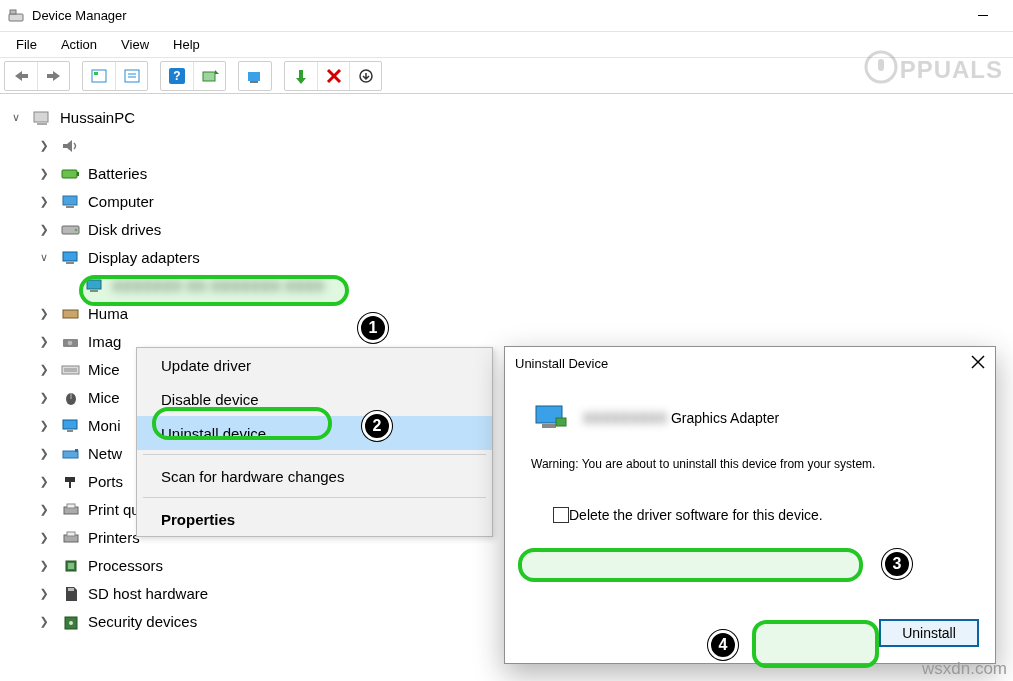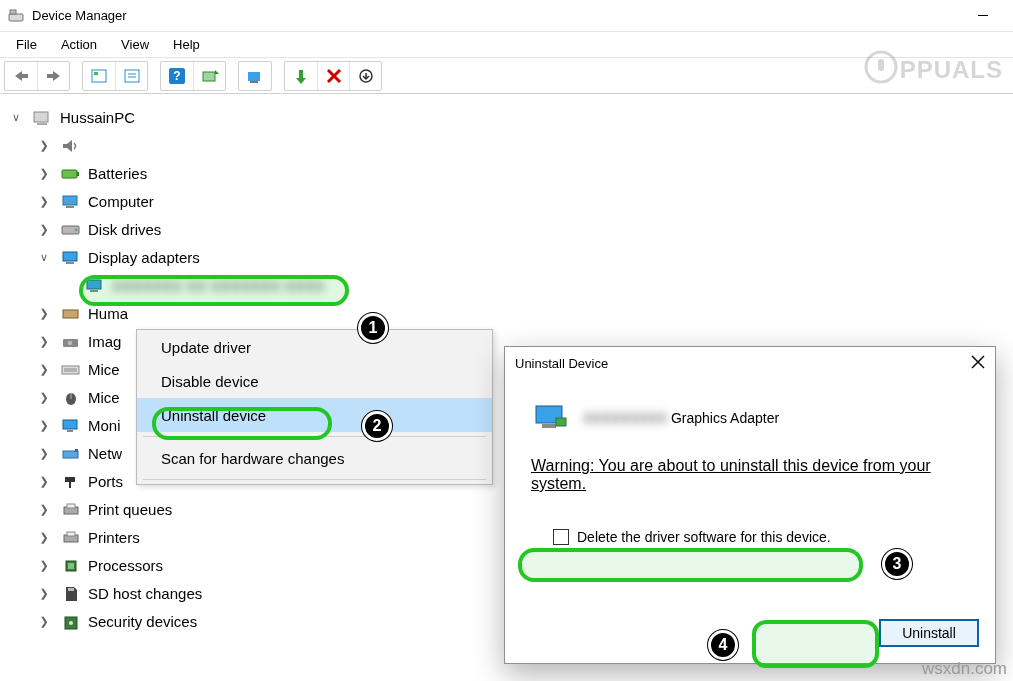--- a/index.html
+++ b/index.html
@@ -28,36 +28,36 @@
   
   .tree { padding: 10px 4px; font-size: 15px; line-height: 1.2; position: relative; min-height: 520px; }
   .node { display:flex; align-items:center; height: 28px; gap:6px; white-space:nowrap; }
   .twisty { width: 20px; text-align:center; color:#606060; font-size:11px; cursor:default; }
   .node .icon { width:22px; height:18px; display:inline-flex; align-items:center; justify-content:center; }
   .blur { color: transparent; text-shadow: 0 0 8px rgba(0,0,0,.8); }
 
   .hl-sel { position:absolute; left:79px; top:181px; width:270px; height:31px; border:4px solid #23c723; border-radius:16px; background:rgba(35,199,35,.14); }
 
   
-  .ctxmenu { position:absolute; left:136px; top:329px; width:357px; background:#f2f2f2; border:1px solid #bcbcbc; box-shadow:2px 2px 6px rgba(0,0,0,.15); font-size:15px; z-index:5; }
+  .ctxmenu { position:absolute; left:136px; top:347px; width:357px; background:#f2f2f2; border:1px solid #bcbcbc; box-shadow:2px 2px 6px rgba(0,0,0,.15); font-size:15px; z-index:5; }
   .ctxmenu .mi { height:34px; display:flex; align-items:center; padding:0 24px; }
   .ctxmenu .mi.sel { background:#bfe0fb; }
   .ctxmenu .msep { height:1px; background:#d0d0d0; margin:4px 6px; }
   .hl-mi { position:absolute; left:152px; top:407px; width:180px; height:33px; border:4px solid #23c723; border-radius:16px; z-index:7; }
 
   
   .dlg { position:absolute; left:504px; top:346px; width:492px; height:318px; background:#fff; border:1px solid #8f8f8f; box-shadow:0 10px 28px rgba(0,0,0,.3); z-index:10; font-size:14px; }
   .dlg .dtitle { display:flex; align-items:center; height:32px; padding:0 10px; }
   .dlg .dtitle .t { font-size:13px; }
   .dlg .dtitle .spacer{flex:1;}
   .dlg .body { padding: 14px 20px; }
   .dlg .devrow { display:flex; align-items:center; gap:14px; margin:10px 0 24px 8px; }
   .dlg .devrow .dicon { width:36px; height:30px; display:flex; align-items:center; justify-content:center; }
-  .dlg .warn { margin: 15px 0 36px 6px; font-size: 16px; text-decoration: underline; }
-  .dlg .chkrow { display:flex; align-items:flex-start; gap:8px; margin-left:4px;padding-left:24px; }
+  .dlg .warn { margin: 15px 0 36px 6px; font-size: 12px; }
+  .dlg .chkrow { display:flex; align-items:flex-start; gap:0; margin-left:4px;padding-left:24px; }
   .dlg .chk { width:16px; height:16px; border:1px solid #333; background:#fff; }
   .dlg .buttons { position:absolute; right:16px; bottom:16px; display:flex; gap:18px; align-items:center; }
   .dlg .btn { width:100px; height:28px; border:1px solid #888; background:#eee; display:flex; align-items:center; justify-content:center; font-size:14px; }
   .dlg .btn.primary { border:2px solid #0a64a4; background:#e8f3fb; }
 
   .hl-chk { position:absolute; left:518px; top:548px; width:345px; height:34px; border:4px solid #23c723; border-radius:16px; z-index:12; background:rgba(35,199,35,.10);}
   .hl-btn { position:absolute; left:752px; top:620px; width:127px; height:48px; border:4px solid #23c723; border-radius:14px; z-index:12; background:rgba(35,199,35,.10);}
 
   
   .badge { position:absolute; width:30px; height:30px; border-radius:50%; background:#000; color:#fff; border:3px solid #fff; box-shadow:0 0 0 1px #000; display:flex; align-items:center; justify-content:center; font-weight:700; font-size:16px; z-index:30; }
@@ -354,41 +354,42 @@
     <span>Processors</span>
   </div>
   <div class="node" style="padding-left:30px">
     <span class="twisty">❯</span>
     <span class="icon">
         <svg width="16" height="18">
           <path d="M3 2 H11 L14 5 V16 H3 Z" fill="#444"></path>
           <rect x="5" y="3" width="6" height="3" fill="#bbb"></rect>
         </svg>
       </span>
-    <span>SD host changes</span>
+    <span>SD host hardware</span>
   </div>
   <div class="node" style="padding-left:30px">
     <span class="twisty">❯</span>
     <span class="icon">
         <svg width="18" height="18">
           <rect x="3" y="4" width="12" height="12" fill="#3d7a3d" stroke="#235223"></rect>
           <circle cx="9" cy="10" r="2" fill="#cde8cd"></circle>
         </svg>
       </span>
     <span>Security devices</span>
   </div>
 </div>
 
 <div class="ctxmenu">
   <div class="mi">Update driver</div>
   <div class="mi">Disable device</div>
   <div class="mi sel">Uninstall device</div>
   <div class="msep"></div>
   <div class="mi">Scan for hardware changes</div>
   <div class="msep"></div>
+  <div class="mi" style="font-weight:700">Properties</div>
 </div>
 <div class="hl-mi"></div>
 
 <div class="dlg">
   <div class="dtitle">
     <span class="t">Uninstall Device</span>
     <span class="spacer"></span>
     <span><svg width="14" height="14">
           <line x1="1" y1="1" x2="13" y2="13" stroke="#000" stroke-width="1.4"></line>
           <line x1="13" y1="1" x2="1" y2="13" stroke="#000" stroke-width="1.4"></line>

